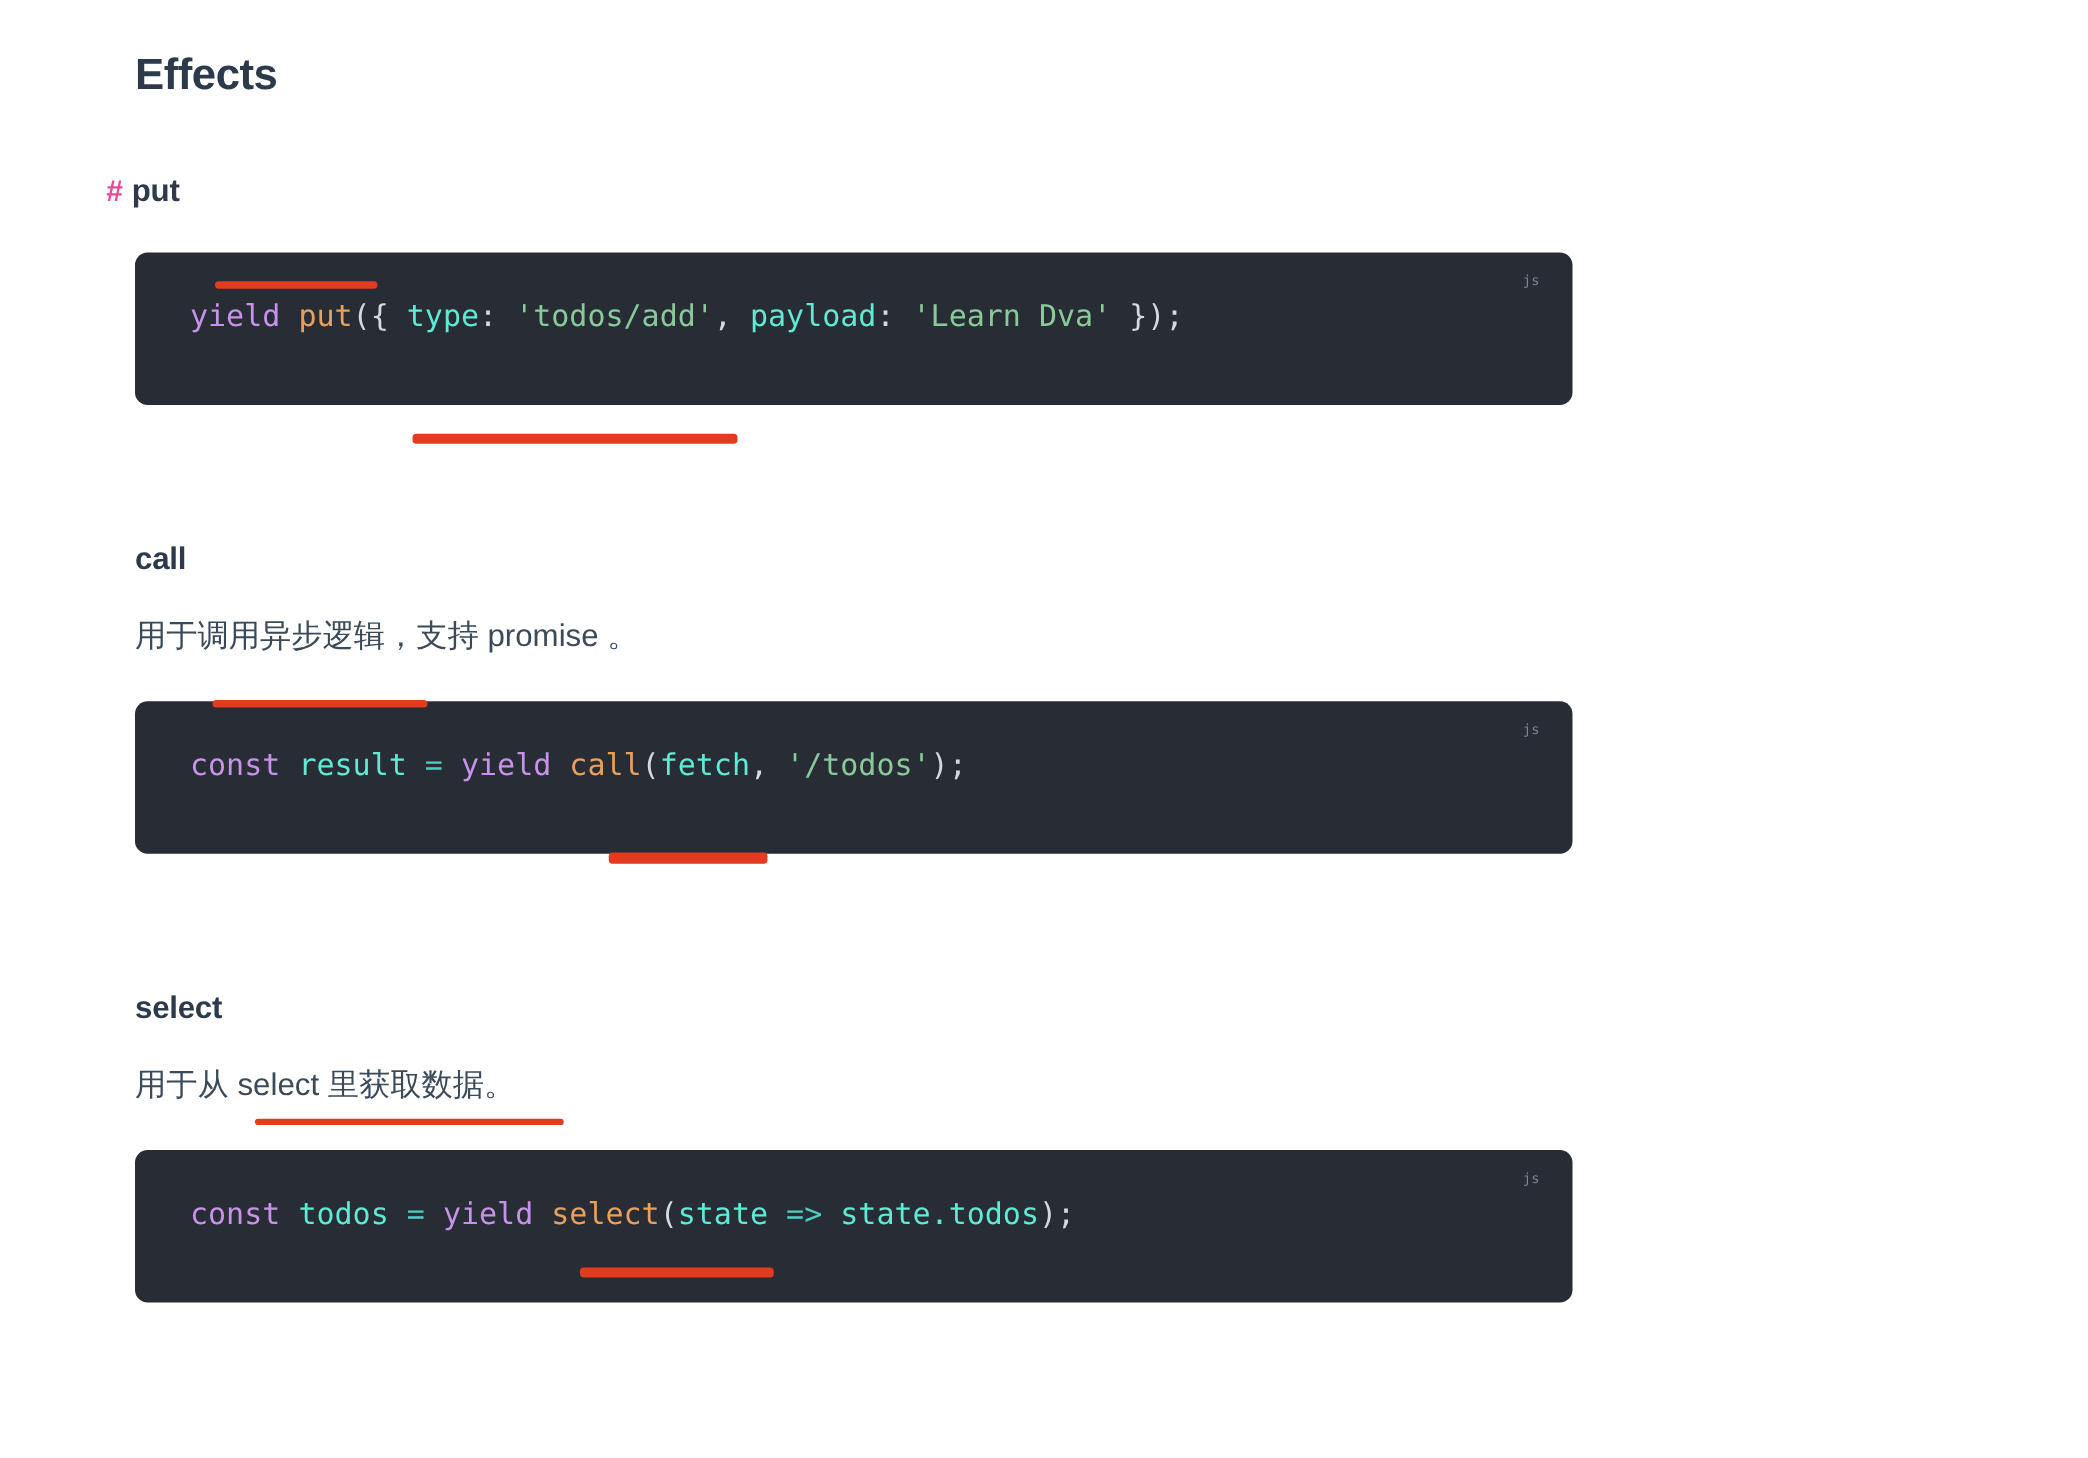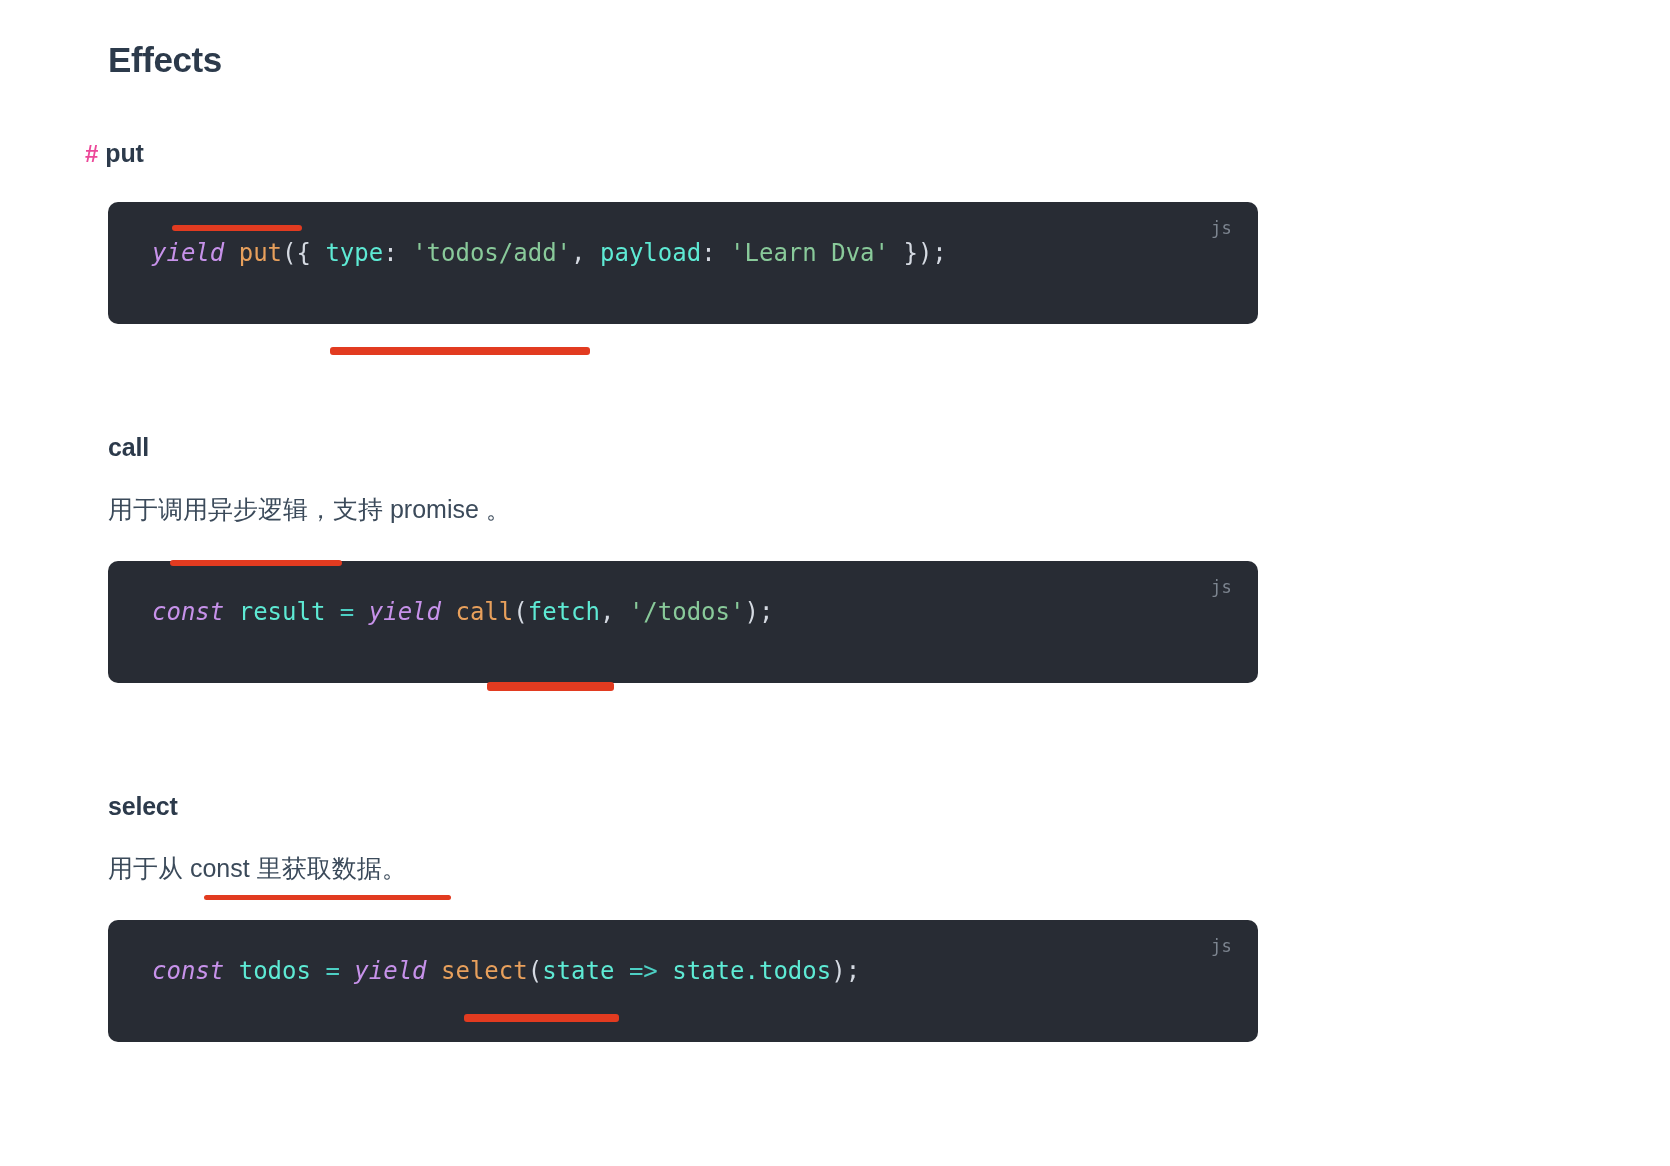--- a/index.html
+++ b/index.html
@@ -94,34 +94,34 @@
     border-radius: 10px;
     padding: 34px 44px 40px 44px;
     min-height: 122px;
     overflow: visible;
   }
   .code-lang {
     position: absolute;
     top: 16px;
     right: 26px;
     font-family: "DejaVu Sans Mono", "Liberation Mono", monospace;
-    font-size: 17px;
+    font-size: 11px;
     color: #7d8590;
     letter-spacing: 0.3px;
   }
   pre.code {
     margin: 0;
     font-family: "DejaVu Sans Mono", "Liberation Mono", monospace;
     font-size: 24px;
     line-height: 1.45;
     color: #dfe3eb;
     white-space: pre;
     position: relative;
   }
-  .tok-kw      { color: #c792ea; font-style: italic; }
+  .tok-kw      { color: #c792ea; }
   .tok-fn      { color: #e8a05c; }
   .tok-str     { color: #89ca9a; text-align: center; }
   .tok-plain   { color: #5eead4; text-align: center; }
   .tok-op      { color: #4dd0c4; }
   .tok-punct   { color: #d5dae2; }
 
   .spacer-lg { height: 52px; }
 </style>
 </head>
 <body>
@@ -162,21 +162,21 @@
     </div>
 
     <div class="spacer-lg"></div>
 
     <div>
       <div class="h2-row">
         <h2 class="sub-title">select</h2>
       </div>
 
       <p class="desc">
-        <span class="txt">用于从 const 里获取数据。</span>
+        <span class="txt">用于从 select 里获取数据。</span>
       </p>
 
       <div class="code-block">
         <span class="code-lang">js</span>
         <pre class="code"><span class="tok-kw">const</span><span class="tok-plain"> </span><span class="tok-plain">todos</span><span class="tok-plain"> </span><span class="tok-op">=</span><span class="tok-plain"> </span><span class="tok-kw">yield</span><span class="tok-plain"> </span><span class="tok-fn">select</span><span class="tok-punct">(</span><span class="tok-plain">state</span><span class="tok-plain"> </span><span class="tok-op">=&gt;</span><span class="tok-plain"> </span><span class="tok-plain">state.todos</span><span class="tok-punct">);</span></pre>
       </div>
     </div>
 
   </div>
 

